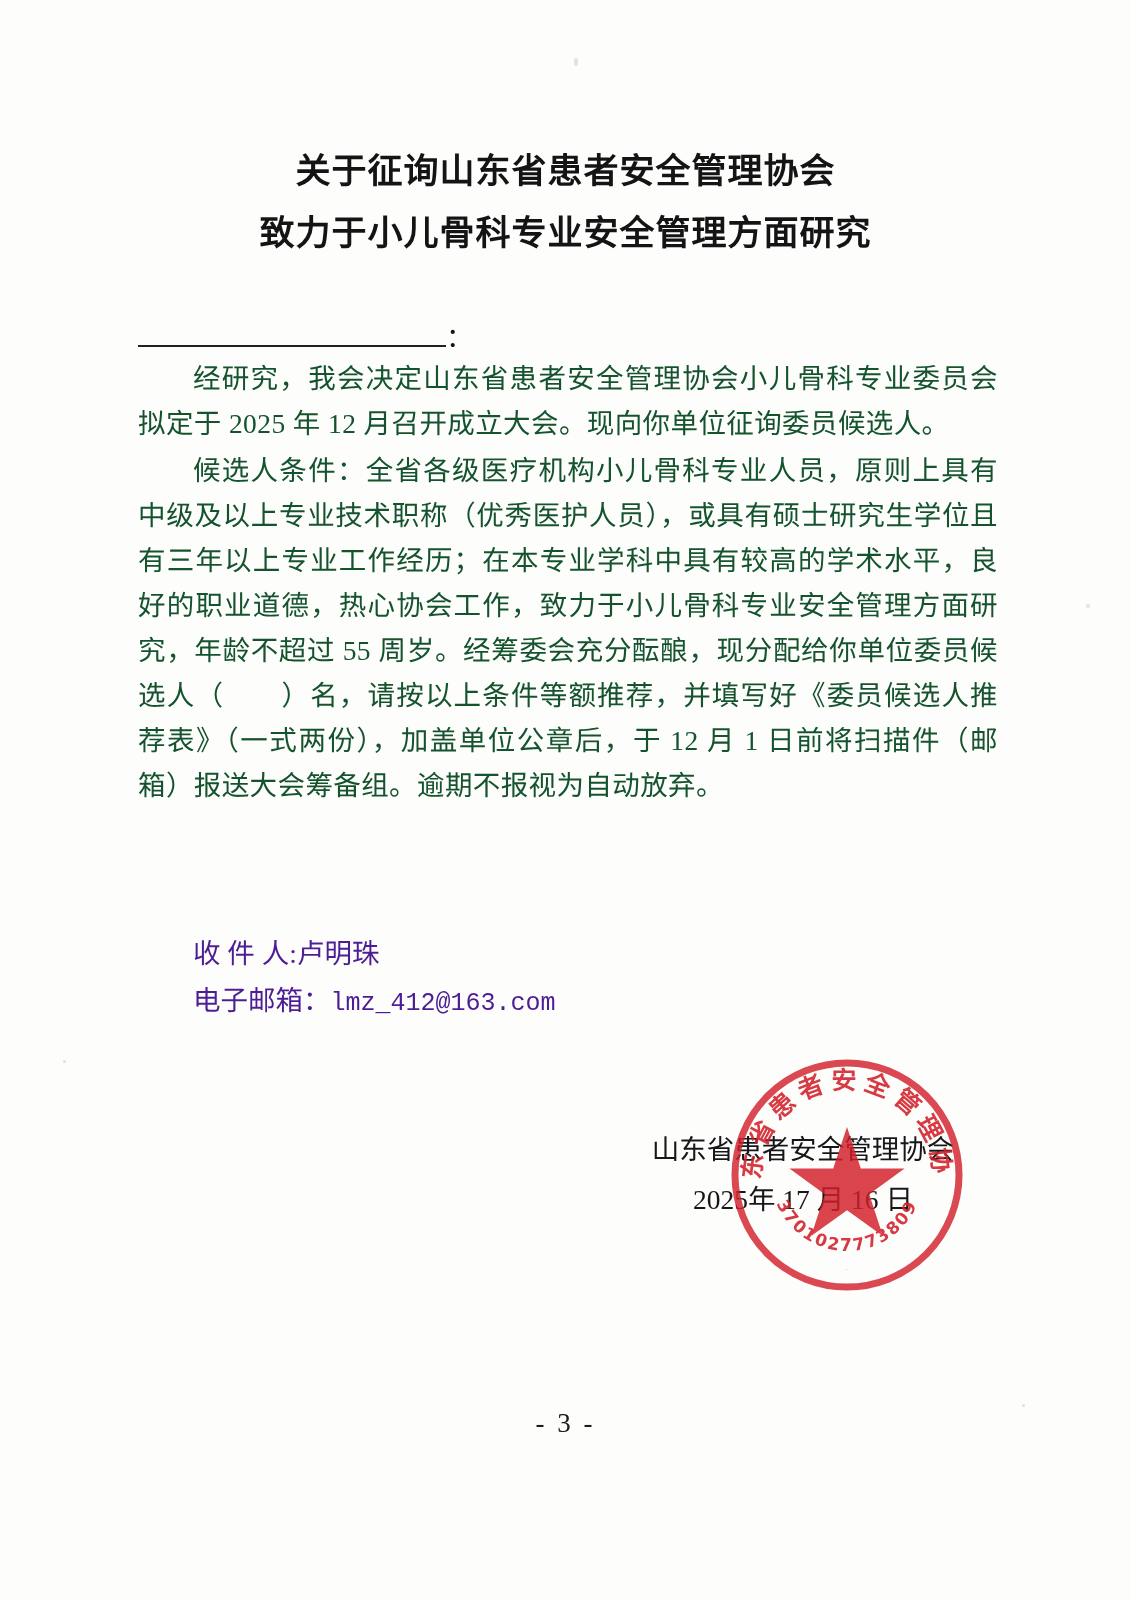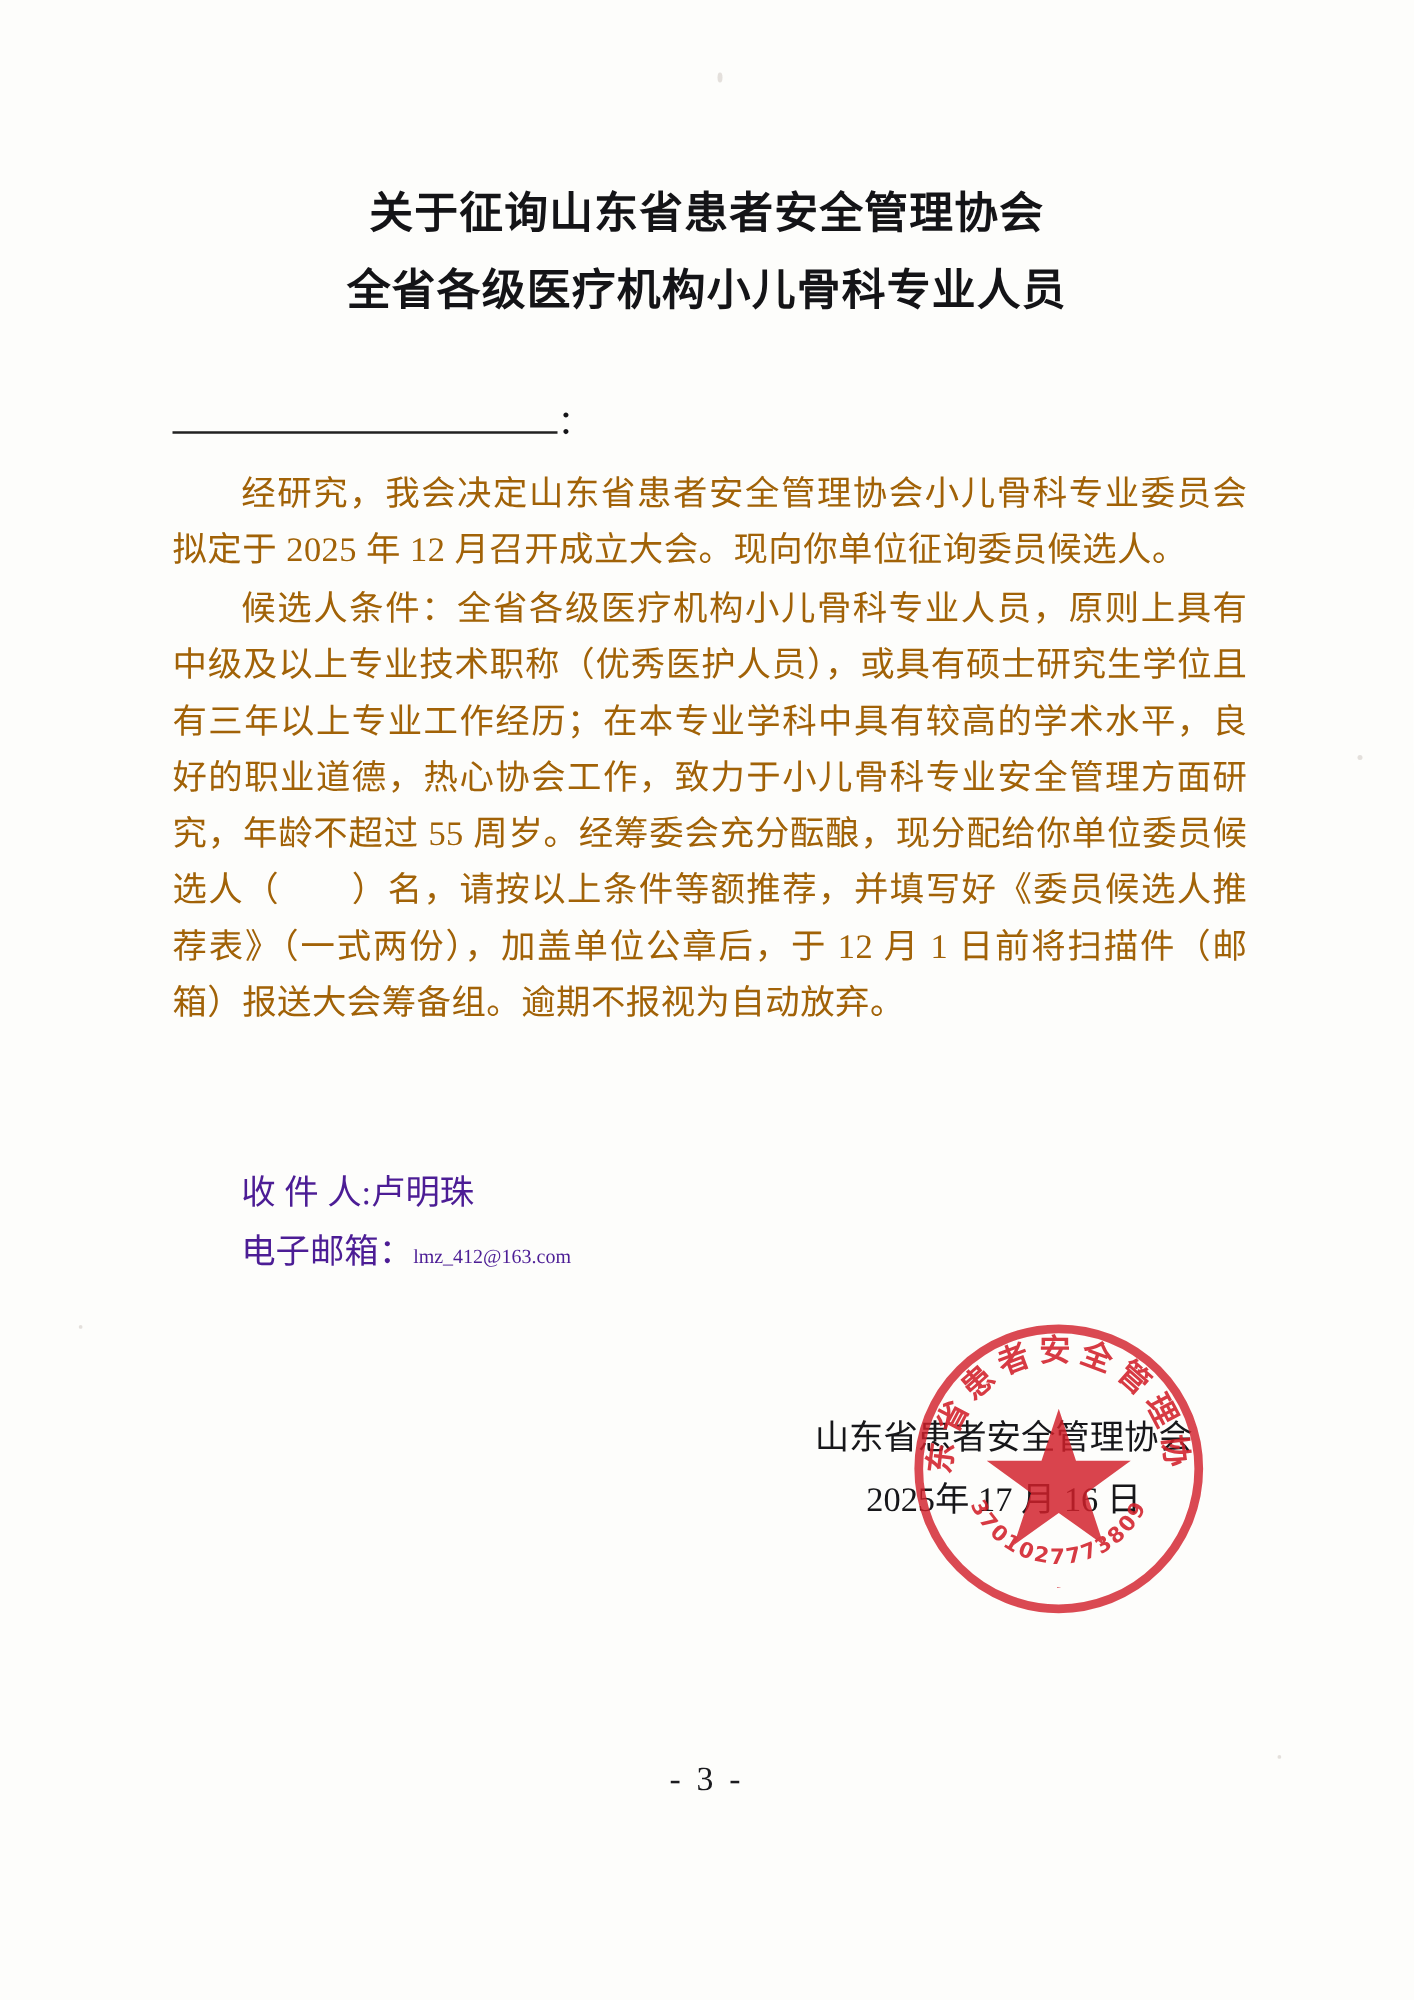--- a/index.html
+++ b/index.html
@@ -62,46 +62,46 @@
   }
   .recipient-line .colon {
     display: inline-block;
     vertical-align: baseline;
     font-size: 27px;
   }
 
   .body-text {
     position: absolute;
     left: 138px;
-    top: 372px;
+    top: 356px;
     width: 860px;
     font-size: 27.5px;
     line-height: 45px;
     text-align: justify;
     text-justify: inter-ideograph;
     letter-spacing: 0.4px;
-    color: #a16207;
+    color: #14532d;
   }
   .body-text p {
     margin: 0 0 0 0;
     text-indent: 2em;
   }
   .body-text p + p { margin-top: 2px; }
 
   .contact-block {
     position: absolute;
     left: 138px;
     top: 930px;
     width: 700px;
     font-size: 27.5px;
     line-height: 47px;
     color: #4c1d95;
   }
   .contact-block .row { text-indent: 2em; }
-  .contact-block .mono { font-family: Liberation Serif, serif; font-size: 16px; }
+  .contact-block .mono { font-family: Liberation Mono, monospace; font-size: 25px; }
 
   .signature {
     position: absolute;
     right: 148px;
     top: 1125px;
     width: 360px;
     text-align: center;
     font-size: 27.5px;
     line-height: 50px;
     color: #17171a;
@@ -136,21 +136,21 @@
 
 <div class="page">
 
   <div class="speckle" style="left:574px;top:58px;width:4px;height:8px;"></div>
   <div class="speckle" style="left:1086px;top:604px;width:4px;height:4px;"></div>
   <div class="speckle" style="left:63px;top:1060px;width:3px;height:3px;"></div>
   <div class="speckle" style="left:1022px;top:1404px;width:3px;height:3px;"></div>
 
   <div class="doc-title">
     <span class="ln">关于征询山东省患者安全管理协会</span>
-    <span class="ln">全省各级医疗机构小儿骨科专业人员</span>
+    <span class="ln">致力于小儿骨科专业安全管理方面研究</span>
   </div>
 
   <div class="recipient-line">
     <span class="rule"></span><span class="colon">：</span>
   </div>
 
   <div class="body-text">
     <p>经研究，我会决定山东省患者安全管理协会小儿骨科专业委员会拟定于 2025 年 12 月召开成立大会。现向你单位征询委员候选人。</p>
     <p>候选人条件：全省各级医疗机构小儿骨科专业人员，原则上具有中级及以上专业技术职称（优秀医护人员），或具有硕士研究生学位且有三年以上专业工作经历；在本专业学科中具有较高的学术水平，良好的职业道德，热心协会工作，致力于小儿骨科专业安全管理方面研究，年龄不超过 55 周岁。经筹委会充分酝酿，现分配给你单位委员候选人（　　）名，请按以上条件等额推荐，并填写好《委员候选人推荐表》（一式两份），加盖单位公章后，于 12 月 1 日前将扫描件（邮箱）报送大会筹备组。逾期不报视为自动放弃。</p>
   </div>

